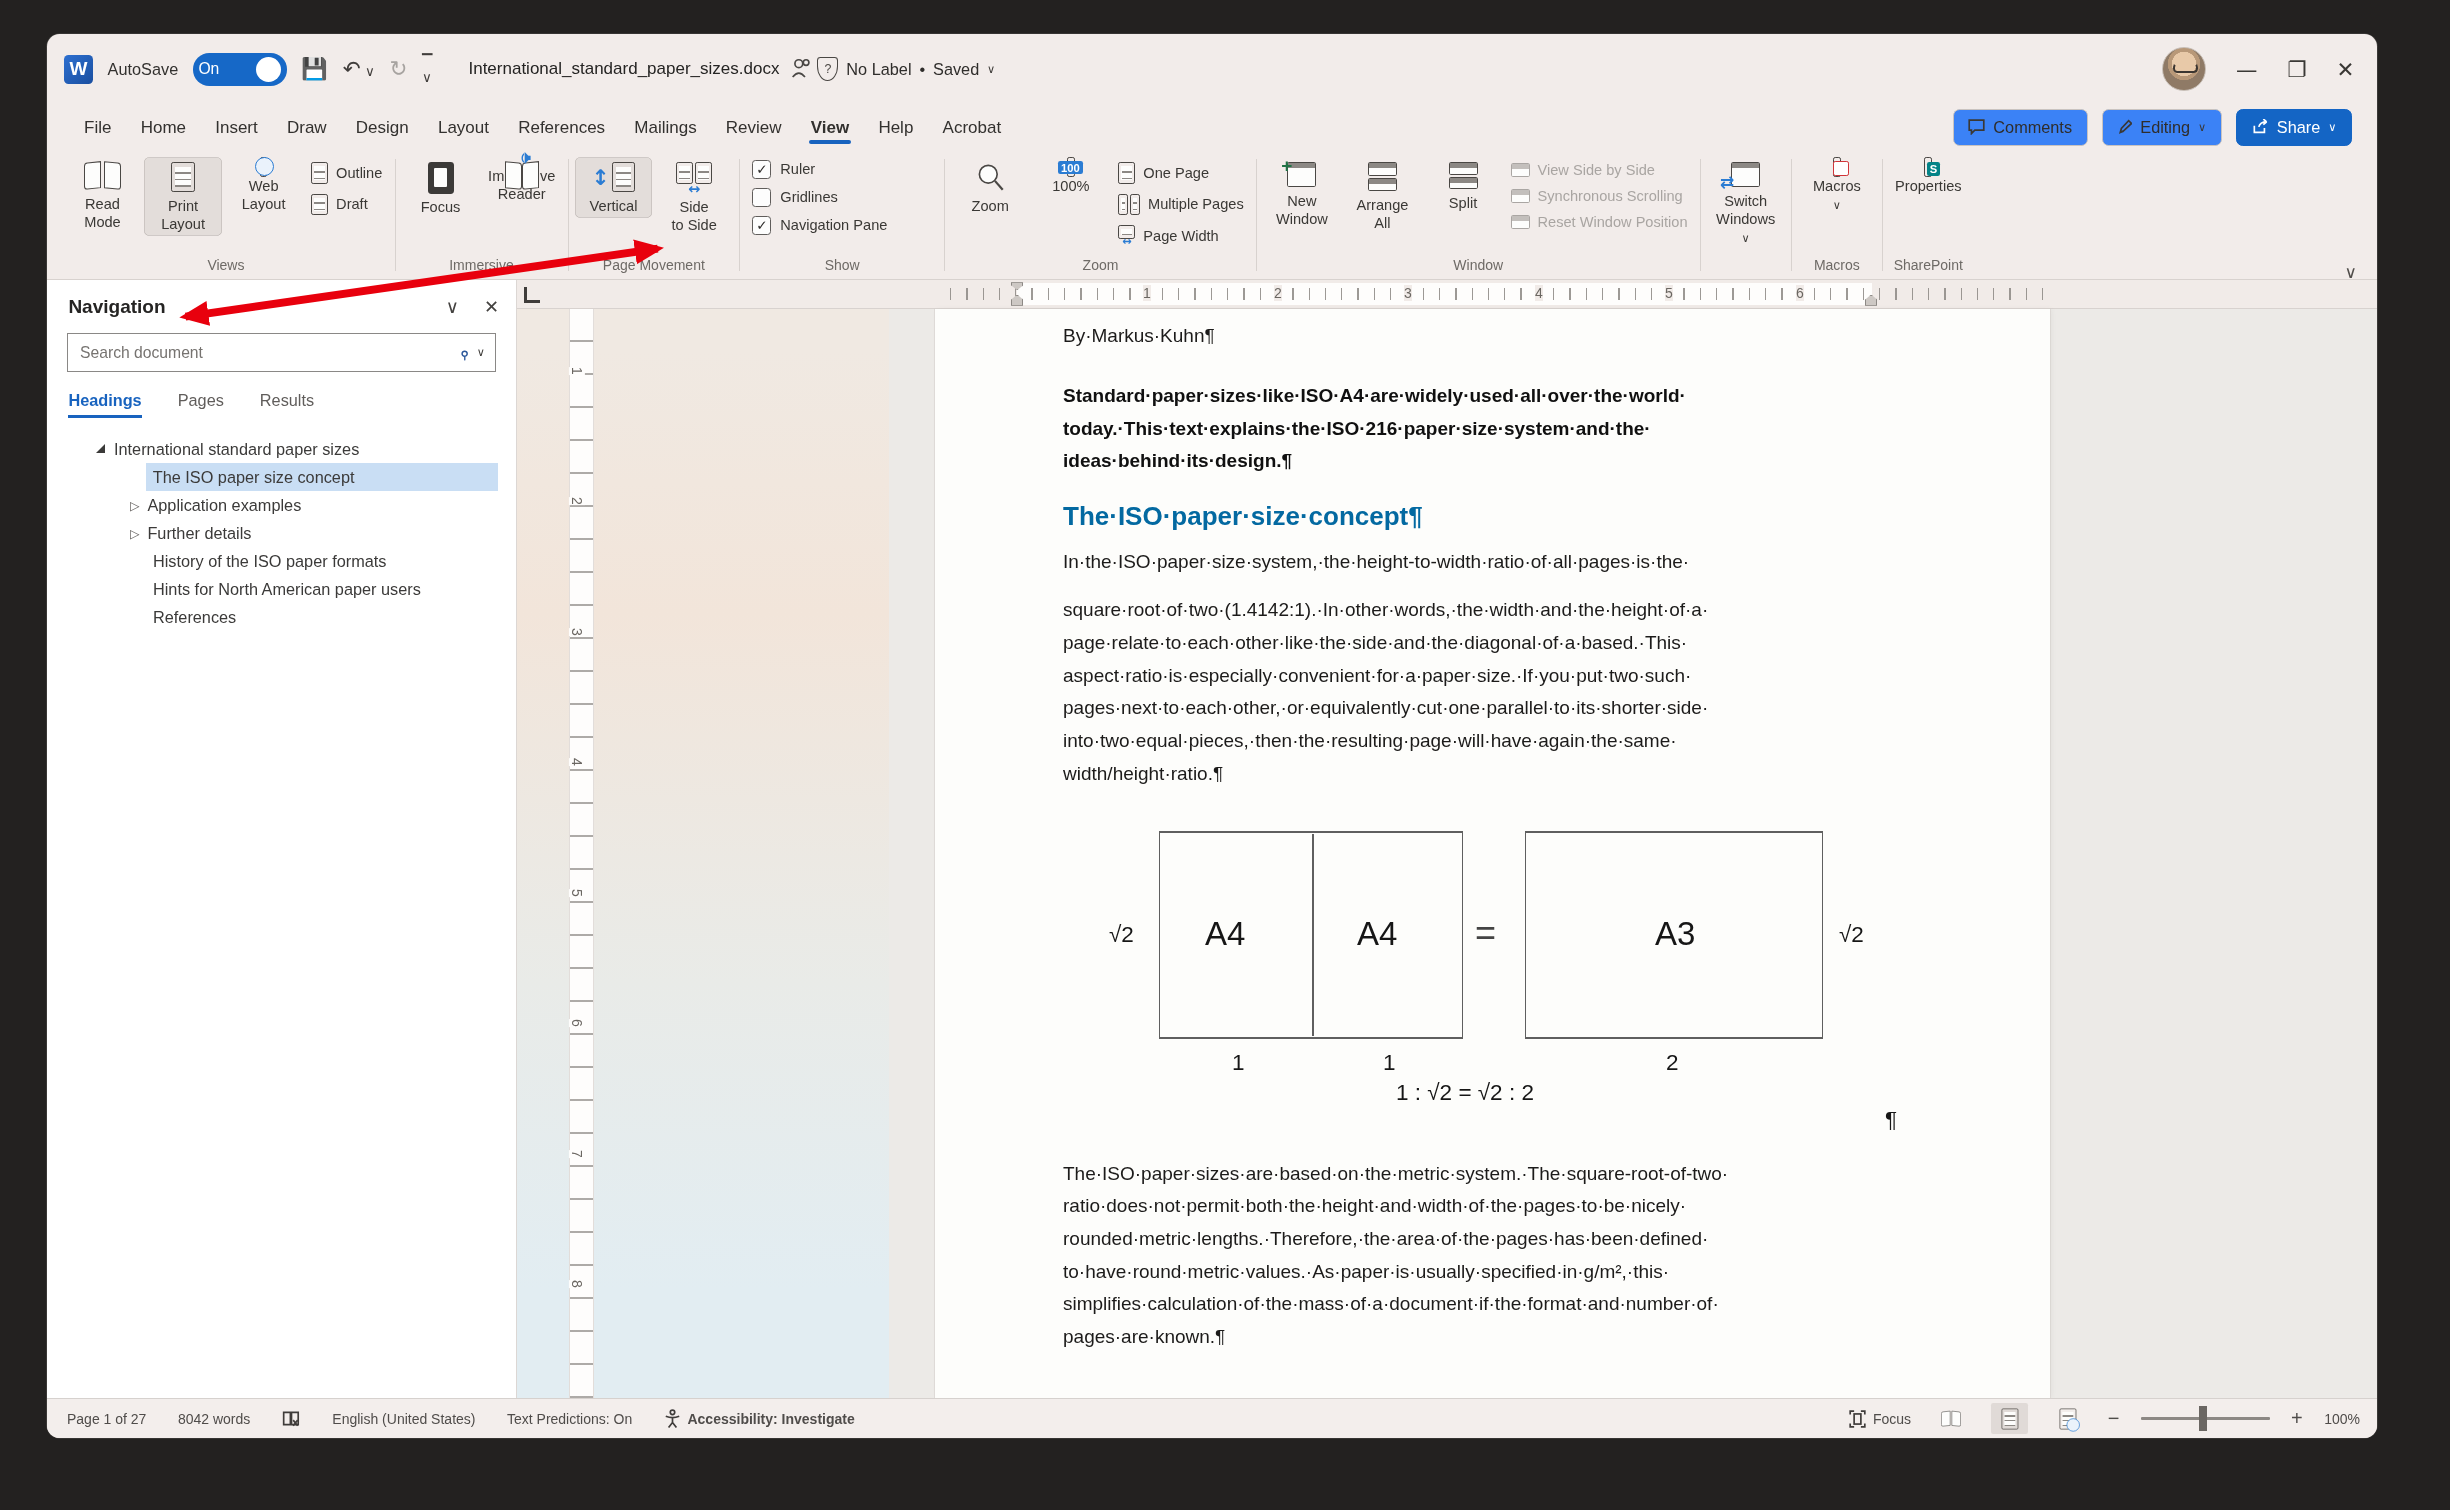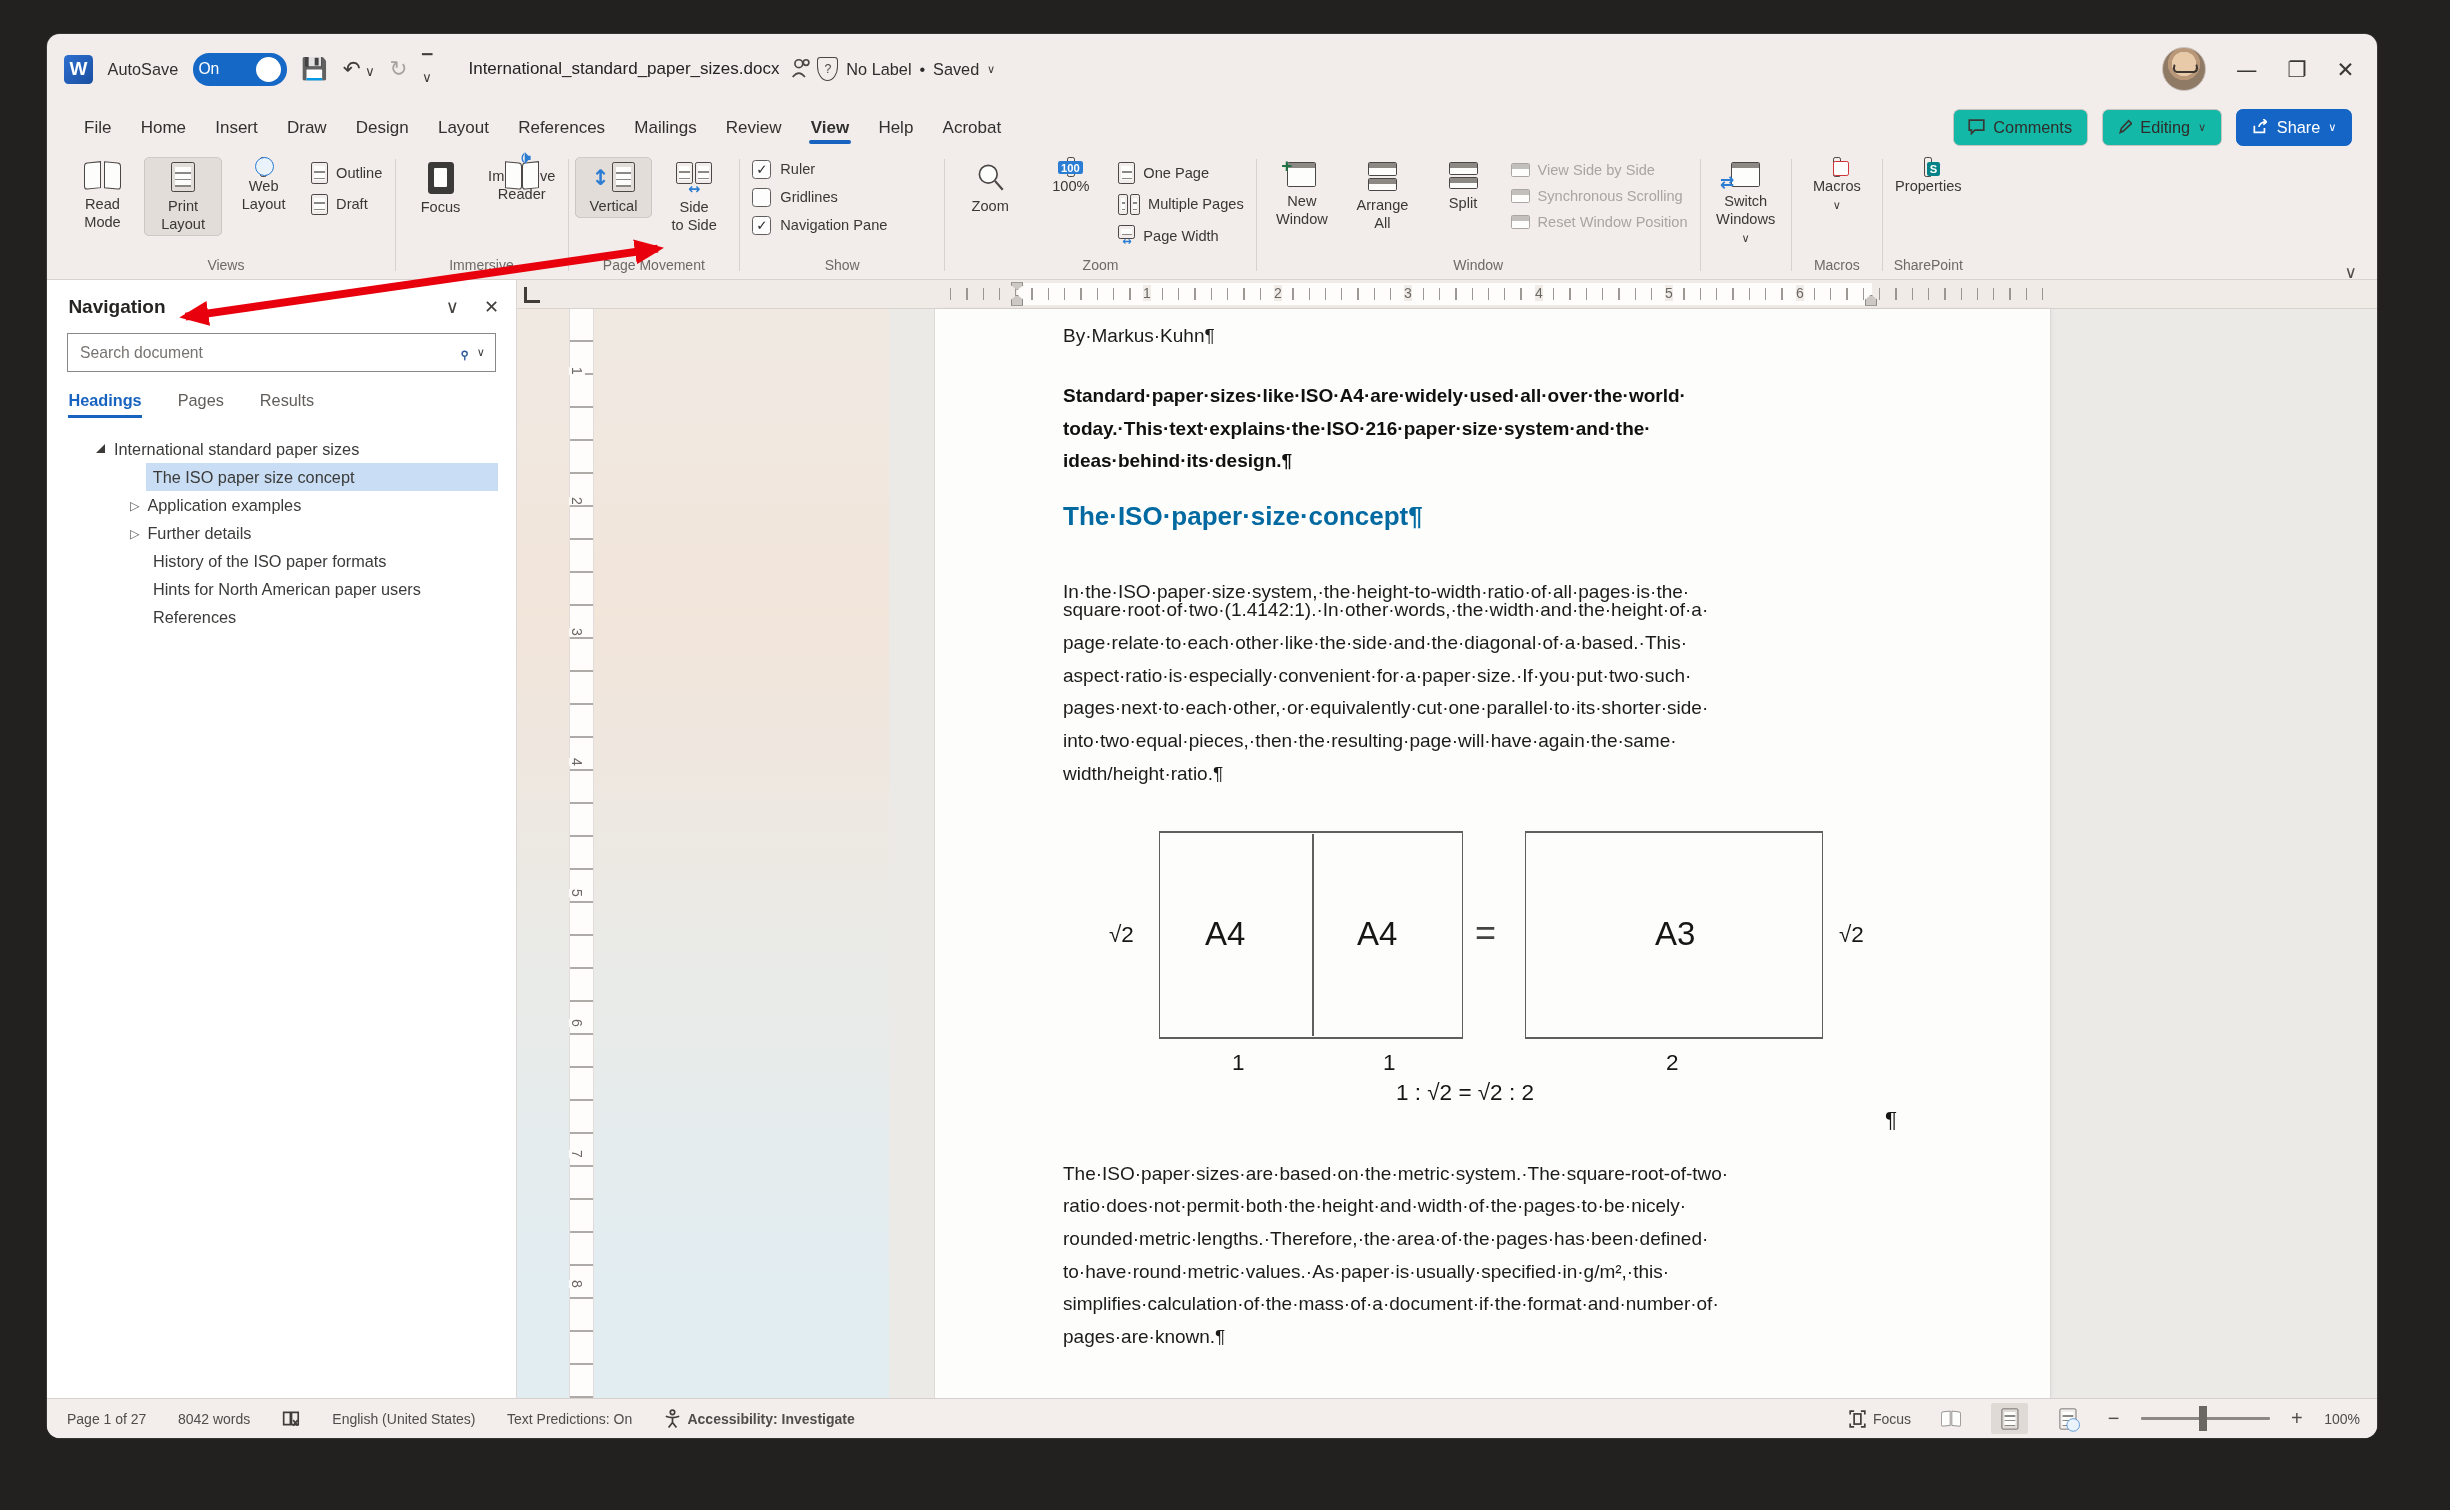--- a/index.html
+++ b/index.html
@@ -47,21 +47,21 @@
   .avatar::after{content:"";position:absolute;left:10px;top:14.6px;width:21.4px;height:6.7px;border:2.2px solid #3c3631;
     border-radius:4.5px;border-top-color:transparent;}
   .winctl{font-size:21.4px;color:#3a3835;font-family:"DejaVu Sans",sans-serif;}
   
   .menubar{height:47px;flex:0 0 auto;display:flex;align-items:center;position:relative;padding-left:22.5px;}
   .tabs{display:flex;align-items:center;gap:0;}
   .tab{font-size:17px;color:#33312f;padding:7.9px 14.6px;position:relative;white-space:nowrap;}
   .tab.active{font-weight:bold;}
   .tab.active::after{content:"";position:absolute;left:12.4px;right:12.4px;bottom:1.1px;height:3.9px;border-radius:2.2px;background:#1863bf;}
   .mb-right{position:absolute;right:25px;top:4.5px;display:flex;gap:14.6px;align-items:center;}
-  .pillbtn{height:35px;border:1.1px solid #c9c3c0;border-radius:6.7px;background:#14b8a6;display:flex;align-items:center;
+  .pillbtn{height:35px;border:1.1px solid #c9c3c0;border-radius:6.7px;background:#3b82f6;display:flex;align-items:center;
     gap:7.9px;padding:0 14.6px;font-size:16.3px;color:#2f2d2b;}
   .pillbtn.share{background:#1465c5;border-color:#1465c5;color:#fff;}
   
   .ribbon{height:128px;flex:0 0 auto;display:flex;align-items:stretch;padding:0 12.4px;border-bottom:0.6px solid #d8d2cf;}
   .rgroup{display:flex;flex-direction:column;padding:5.6px 4.5px 0 4.5px;}
   .rbody{flex:1;display:flex;align-items:flex-start;gap:3.4px;}
   .glabel{text-align:center;font-size:14px;color:#6e6a66;padding:2.2px 0 5.6px;}
   .rsep{width:0.6px;background:#d8d2cf;margin:7.9px 2.2px;}
   .bigbtn{display:flex;flex-direction:column;align-items:center;justify-content:flex-start;
     min-width:66px;padding:5.6px 5.6px 3.4px;border-radius:5.6px;gap:4.5px;}
@@ -555,21 +555,21 @@
       <div class="page">
         <div class="doc">
           <div class="dline" style="top:10px">By·Markus·Kuhn¶</div>
 
           <div class="dline bold" style="top:70px">Standard·paper·sizes·like·ISO·A4·are·widely·used·all·over·the·world·</div>
           <div class="dline bold" style="top:103px">today.·This·text·explains·the·ISO·216·paper·size·system·and·the·</div>
           <div class="dline bold" style="top:135px">ideas·behind·its·design.¶</div>
 
           <div class="dline dheading" style="top:191px">The·ISO·paper·size·concept¶</div>
 
-          <div class="dline" style="top:266px">In·the·ISO·paper·size·system,·the·height-to-width·ratio·of·all·pages·is·the·</div>
+          <div class="dline" style="top:236px">In·the·ISO·paper·size·system,·the·height-to-width·ratio·of·all·pages·is·the·</div>
           <div class="dline" style="top:284px">square·root·of·two·(1.4142:1).·In·other·words,·the·width·and·the·height·of·a·</div>
           <div class="dline" style="top:317px">page·relate·to·each·other·like·the·side·and·the·diagonal·of·a·based.·This·</div>
           <div class="dline" style="top:350px">aspect·ratio·is·especially·convenient·for·a·paper·size.·If·you·put·two·such·</div>
           <div class="dline" style="top:382px">pages·next·to·each·other,·or·equivalently·cut·one·parallel·to·its·shorter·side·</div>
           <div class="dline" style="top:415px">into·two·equal·pieces,·then·the·resulting·page·will·have·again·the·same·</div>
           <div class="dline" style="top:448px">width/height·ratio.¶</div>
 
           <div class="dline" style="top:848px">The·ISO·paper·sizes·are·based·on·the·metric·system.·The·square-root-of-two·</div>
           <div class="dline" style="top:880px">ratio·does·not·permit·both·the·height·and·width·of·the·pages·to·be·nicely·</div>
           <div class="dline" style="top:913px">rounded·metric·lengths.·Therefore,·the·area·of·the·pages·has·been·defined·</div>

